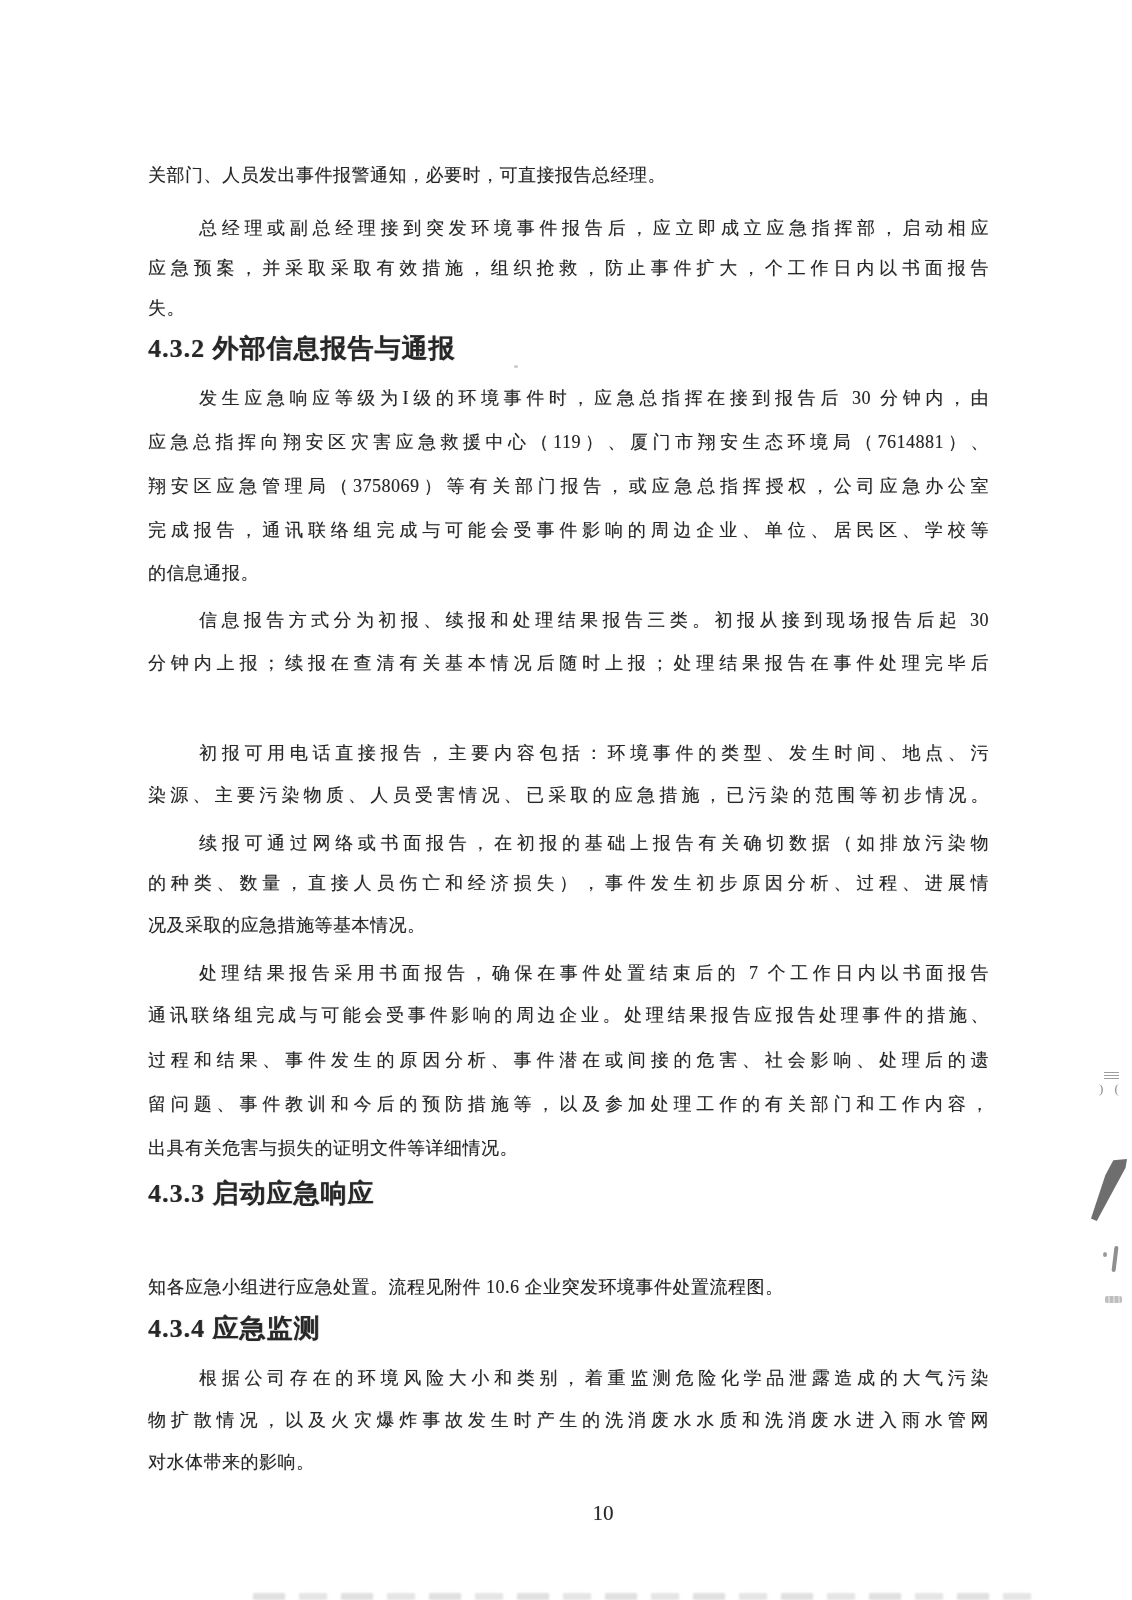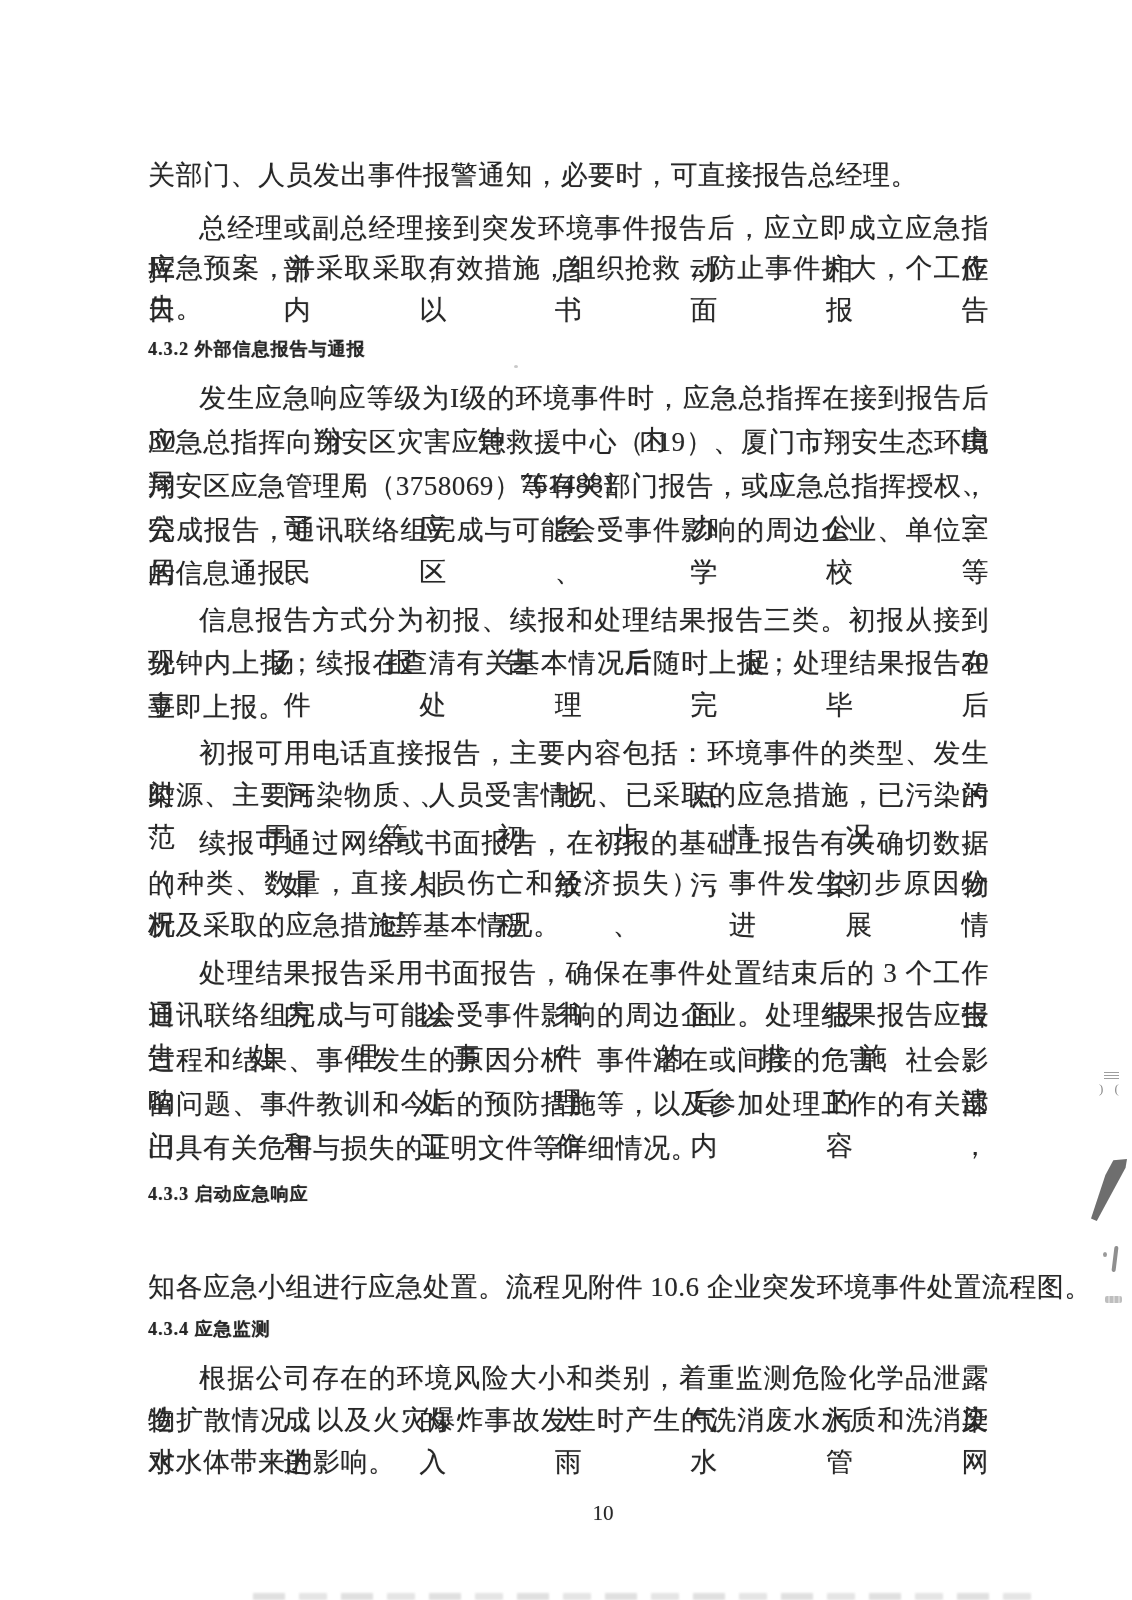--- a/index.html
+++ b/index.html
@@ -9,35 +9,35 @@
     background:#ffffff;
     overflow:hidden;
     font-family:"Liberation Serif","DejaVu Serif",serif;
     color:#272727;
   }
   .ln{
     position:absolute;
     left:148px;
     width:841px;
     height:42px;
-    font-size:27px;
+    font-size:18px;
     line-height:42px;
     letter-spacing:0.5px;
     text-shadow:0.3px 0.3px 0.7px rgba(60,60,60,0.45);
     white-space:nowrap;
   }
   .jst{
     white-space:normal;
     text-align:justify;
     text-align-last:justify;
   }
   .ind{text-indent:51px;}
   .hd{
     font-weight:bold;
-    font-size:18px;
+    font-size:26px;
     letter-spacing:1px;
     text-shadow:0.4px 0.4px 0.8px rgba(40,40,40,0.55);
   }
   .pn{
     left:0;width:1132px;
     text-align:center;
     font-size:21px;
     letter-spacing:0;
     padding-left:37px;
   }
@@ -101,30 +101,29 @@
   <div class="ln hd" style="top:328px">4.3.2 外部信息报告与通报</div>
 
   <div class="ln jst ind" style="top:377px">发生应急响应等级为I级的环境事件时，应急总指挥在接到报告后 30 分钟内，由</div>
   <div class="ln jst" style="top:421px">应急总指挥向翔安区灾害应急救援中心（119）、厦门市翔安生态环境局（7614881）、</div>
   <div class="ln jst" style="top:465px">翔安区应急管理局（3758069）等有关部门报告，或应急总指挥授权，公司应急办公室</div>
   <div class="ln jst" style="top:509px">完成报告，通讯联络组完成与可能会受事件影响的周边企业、单位、居民区、学校等</div>
   <div class="ln" style="top:552px">的信息通报。</div>
 
   <div class="ln jst ind" style="top:599px">信息报告方式分为初报、续报和处理结果报告三类。初报从接到现场报告后起 30</div>
   <div class="ln jst" style="top:642px">分钟内上报；续报在查清有关基本情况后随时上报；处理结果报告在事件处理完毕后</div>
-  <div class="ln" style="top:686px">立即上报。</div>
 
   <div class="ln jst ind" style="top:732px">初报可用电话直接报告，主要内容包括：环境事件的类型、发生时间、地点、污</div>
   <div class="ln jst" style="top:774px">染源、主要污染物质、人员受害情况、已采取的应急措施，已污染的范围等初步情况。</div>
 
   <div class="ln jst ind" style="top:822px">续报可通过网络或书面报告，在初报的基础上报告有关确切数据（如排放污染物</div>
   <div class="ln jst" style="top:862px">的种类、数量，直接人员伤亡和经济损失），事件发生初步原因分析、过程、进展情</div>
   <div class="ln" style="top:904px">况及采取的应急措施等基本情况。</div>
 
-  <div class="ln jst ind" style="top:952px">处理结果报告采用书面报告，确保在事件处置结束后的 3 个工作日内以书面报告</div>
+  <div class="ln jst ind" style="top:952px">处理结果报告采用书面报告，确保在事件处置结束后的 7 个工作日内以书面报告</div>
   <div class="ln jst" style="top:994px">通讯联络组完成与可能会受事件影响的周边企业。处理结果报告应报告处理事件的措施、</div>
   <div class="ln jst" style="top:1039px">过程和结果、事件发生的原因分析、事件潜在或间接的危害、社会影响、处理后的遗</div>
   <div class="ln jst" style="top:1083px">留问题、事件教训和今后的预防措施等，以及参加处理工作的有关部门和工作内容，</div>
   <div class="ln" style="top:1127px">出具有关危害与损失的证明文件等详细情况。</div>
 
   <div class="ln hd" style="top:1173px">4.3.3 启动应急响应</div>
 
   <div class="ln" style="top:1266px">知各应急小组进行应急处置。流程见附件 10.6 企业突发环境事件处置流程图。</div>
 
   <div class="ln hd" style="top:1308px">4.3.4 应急监测</div>

